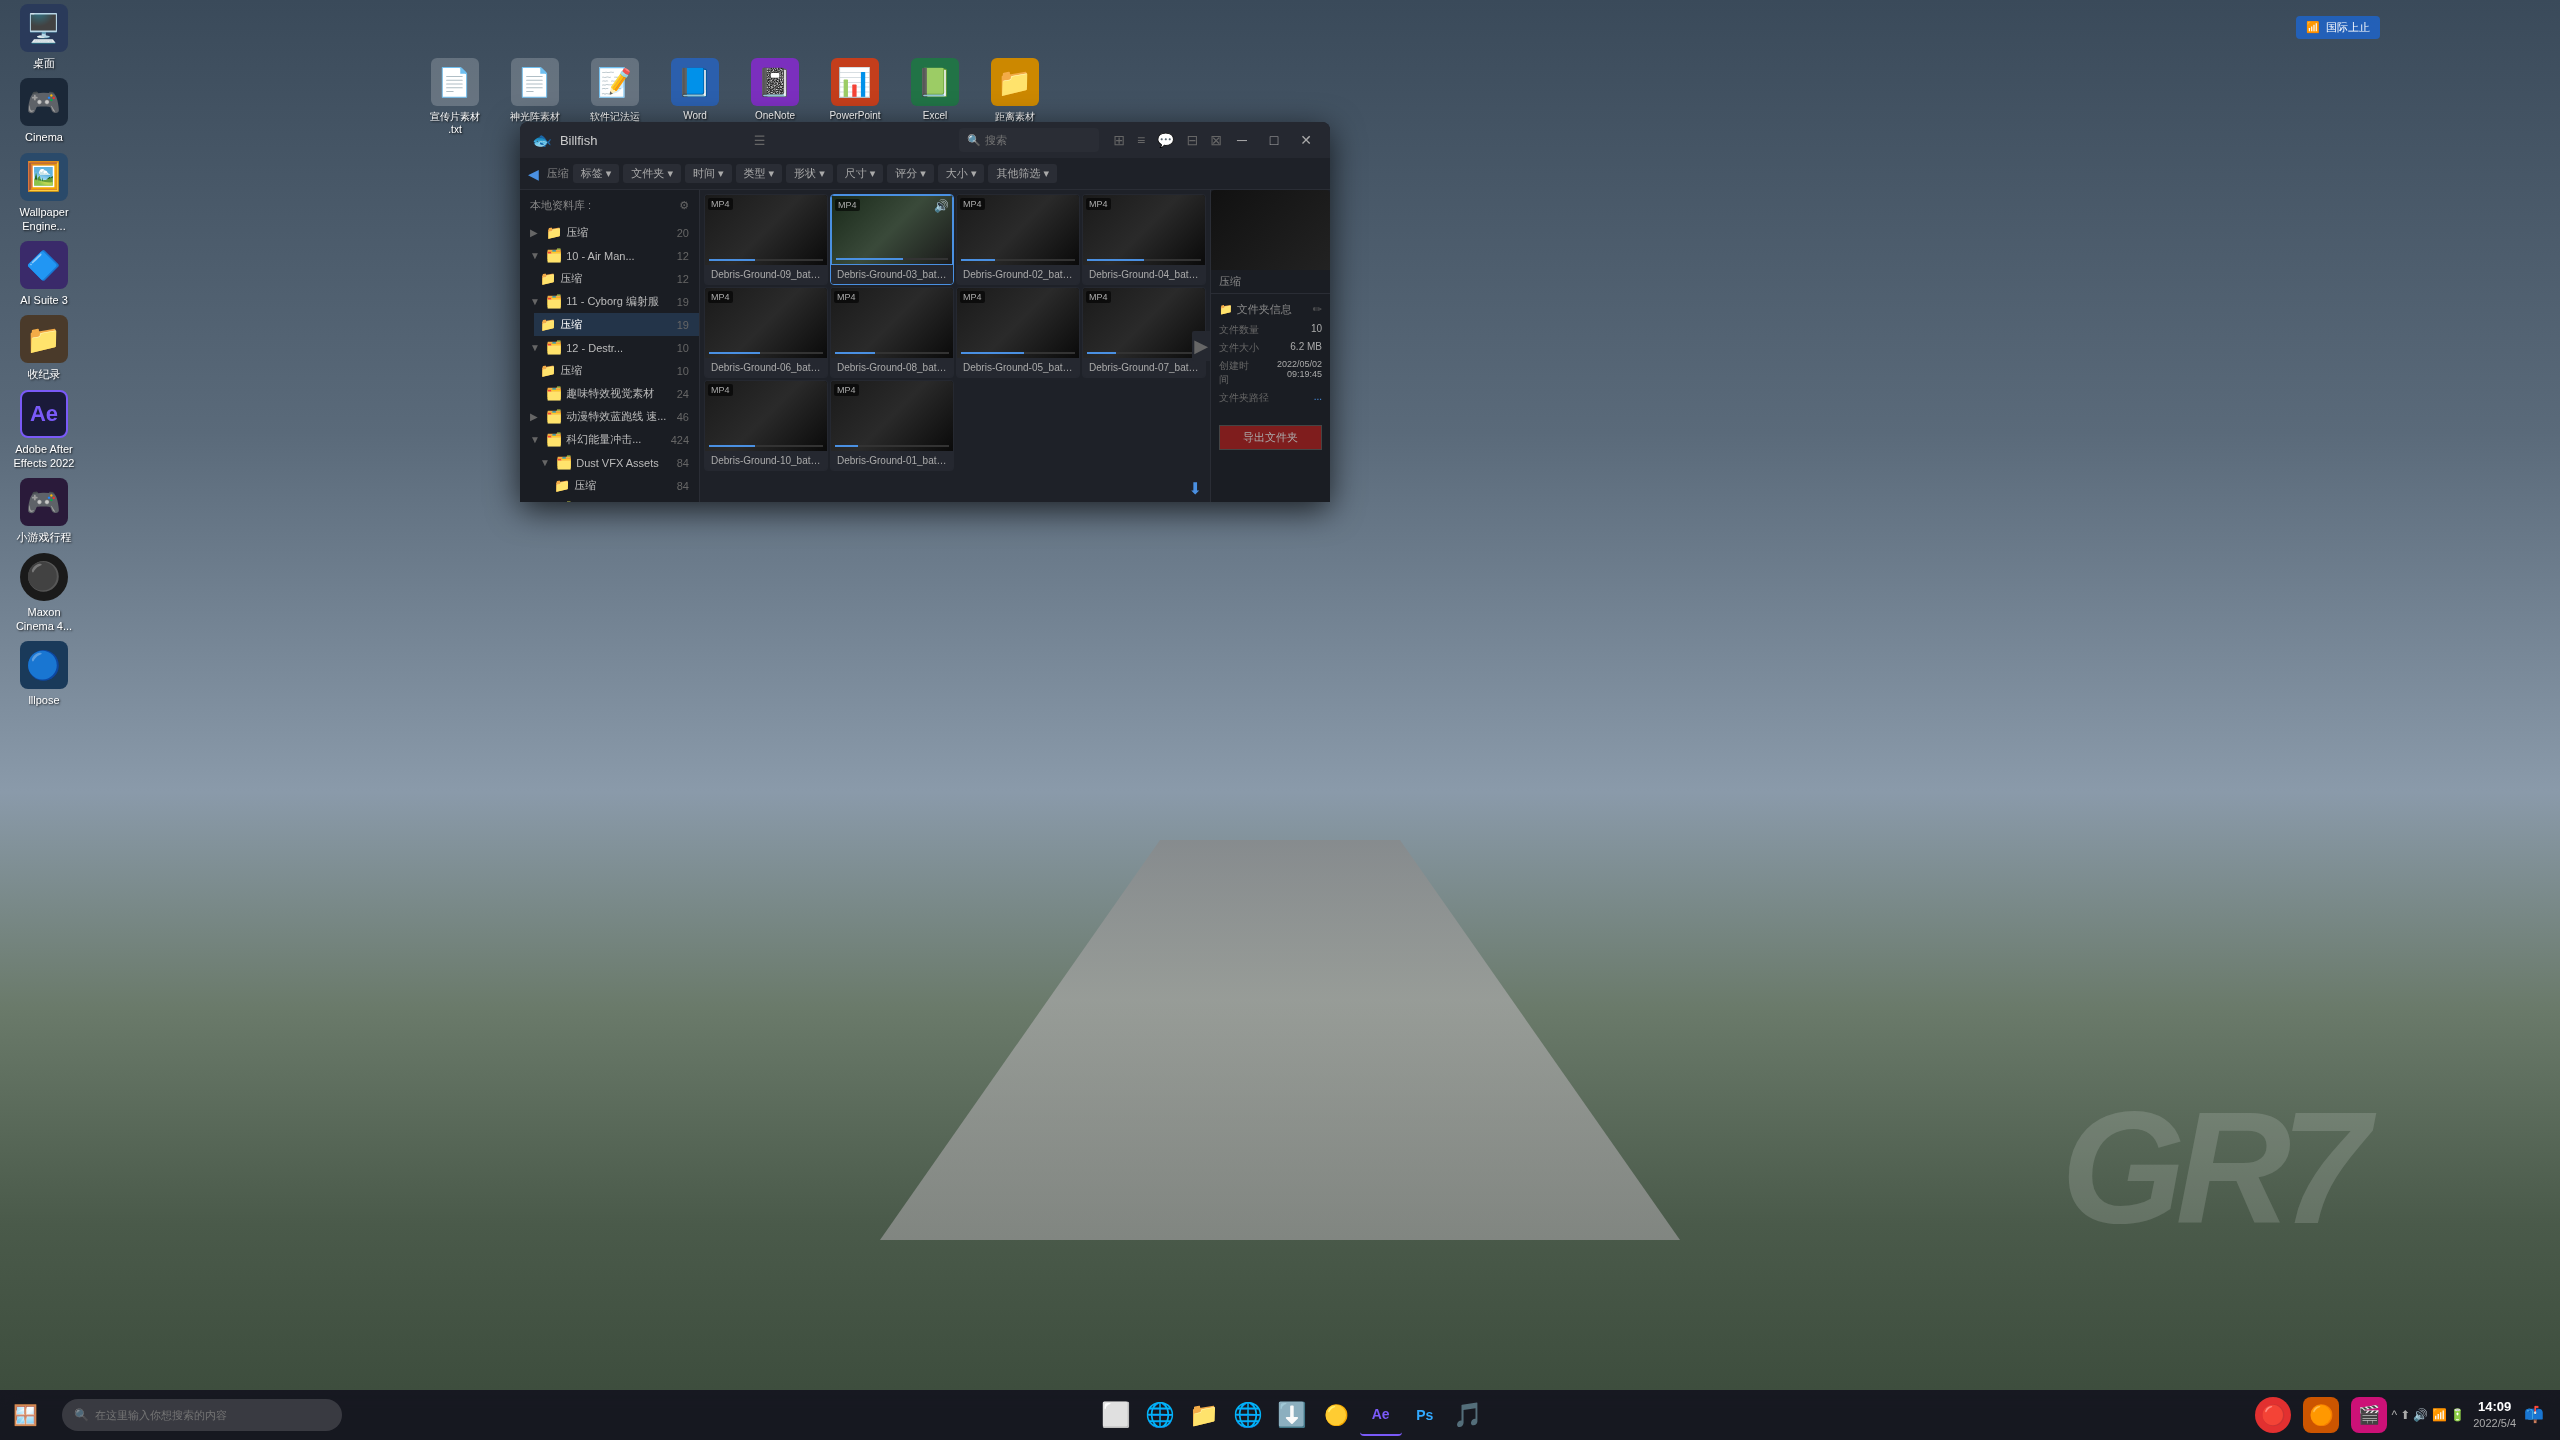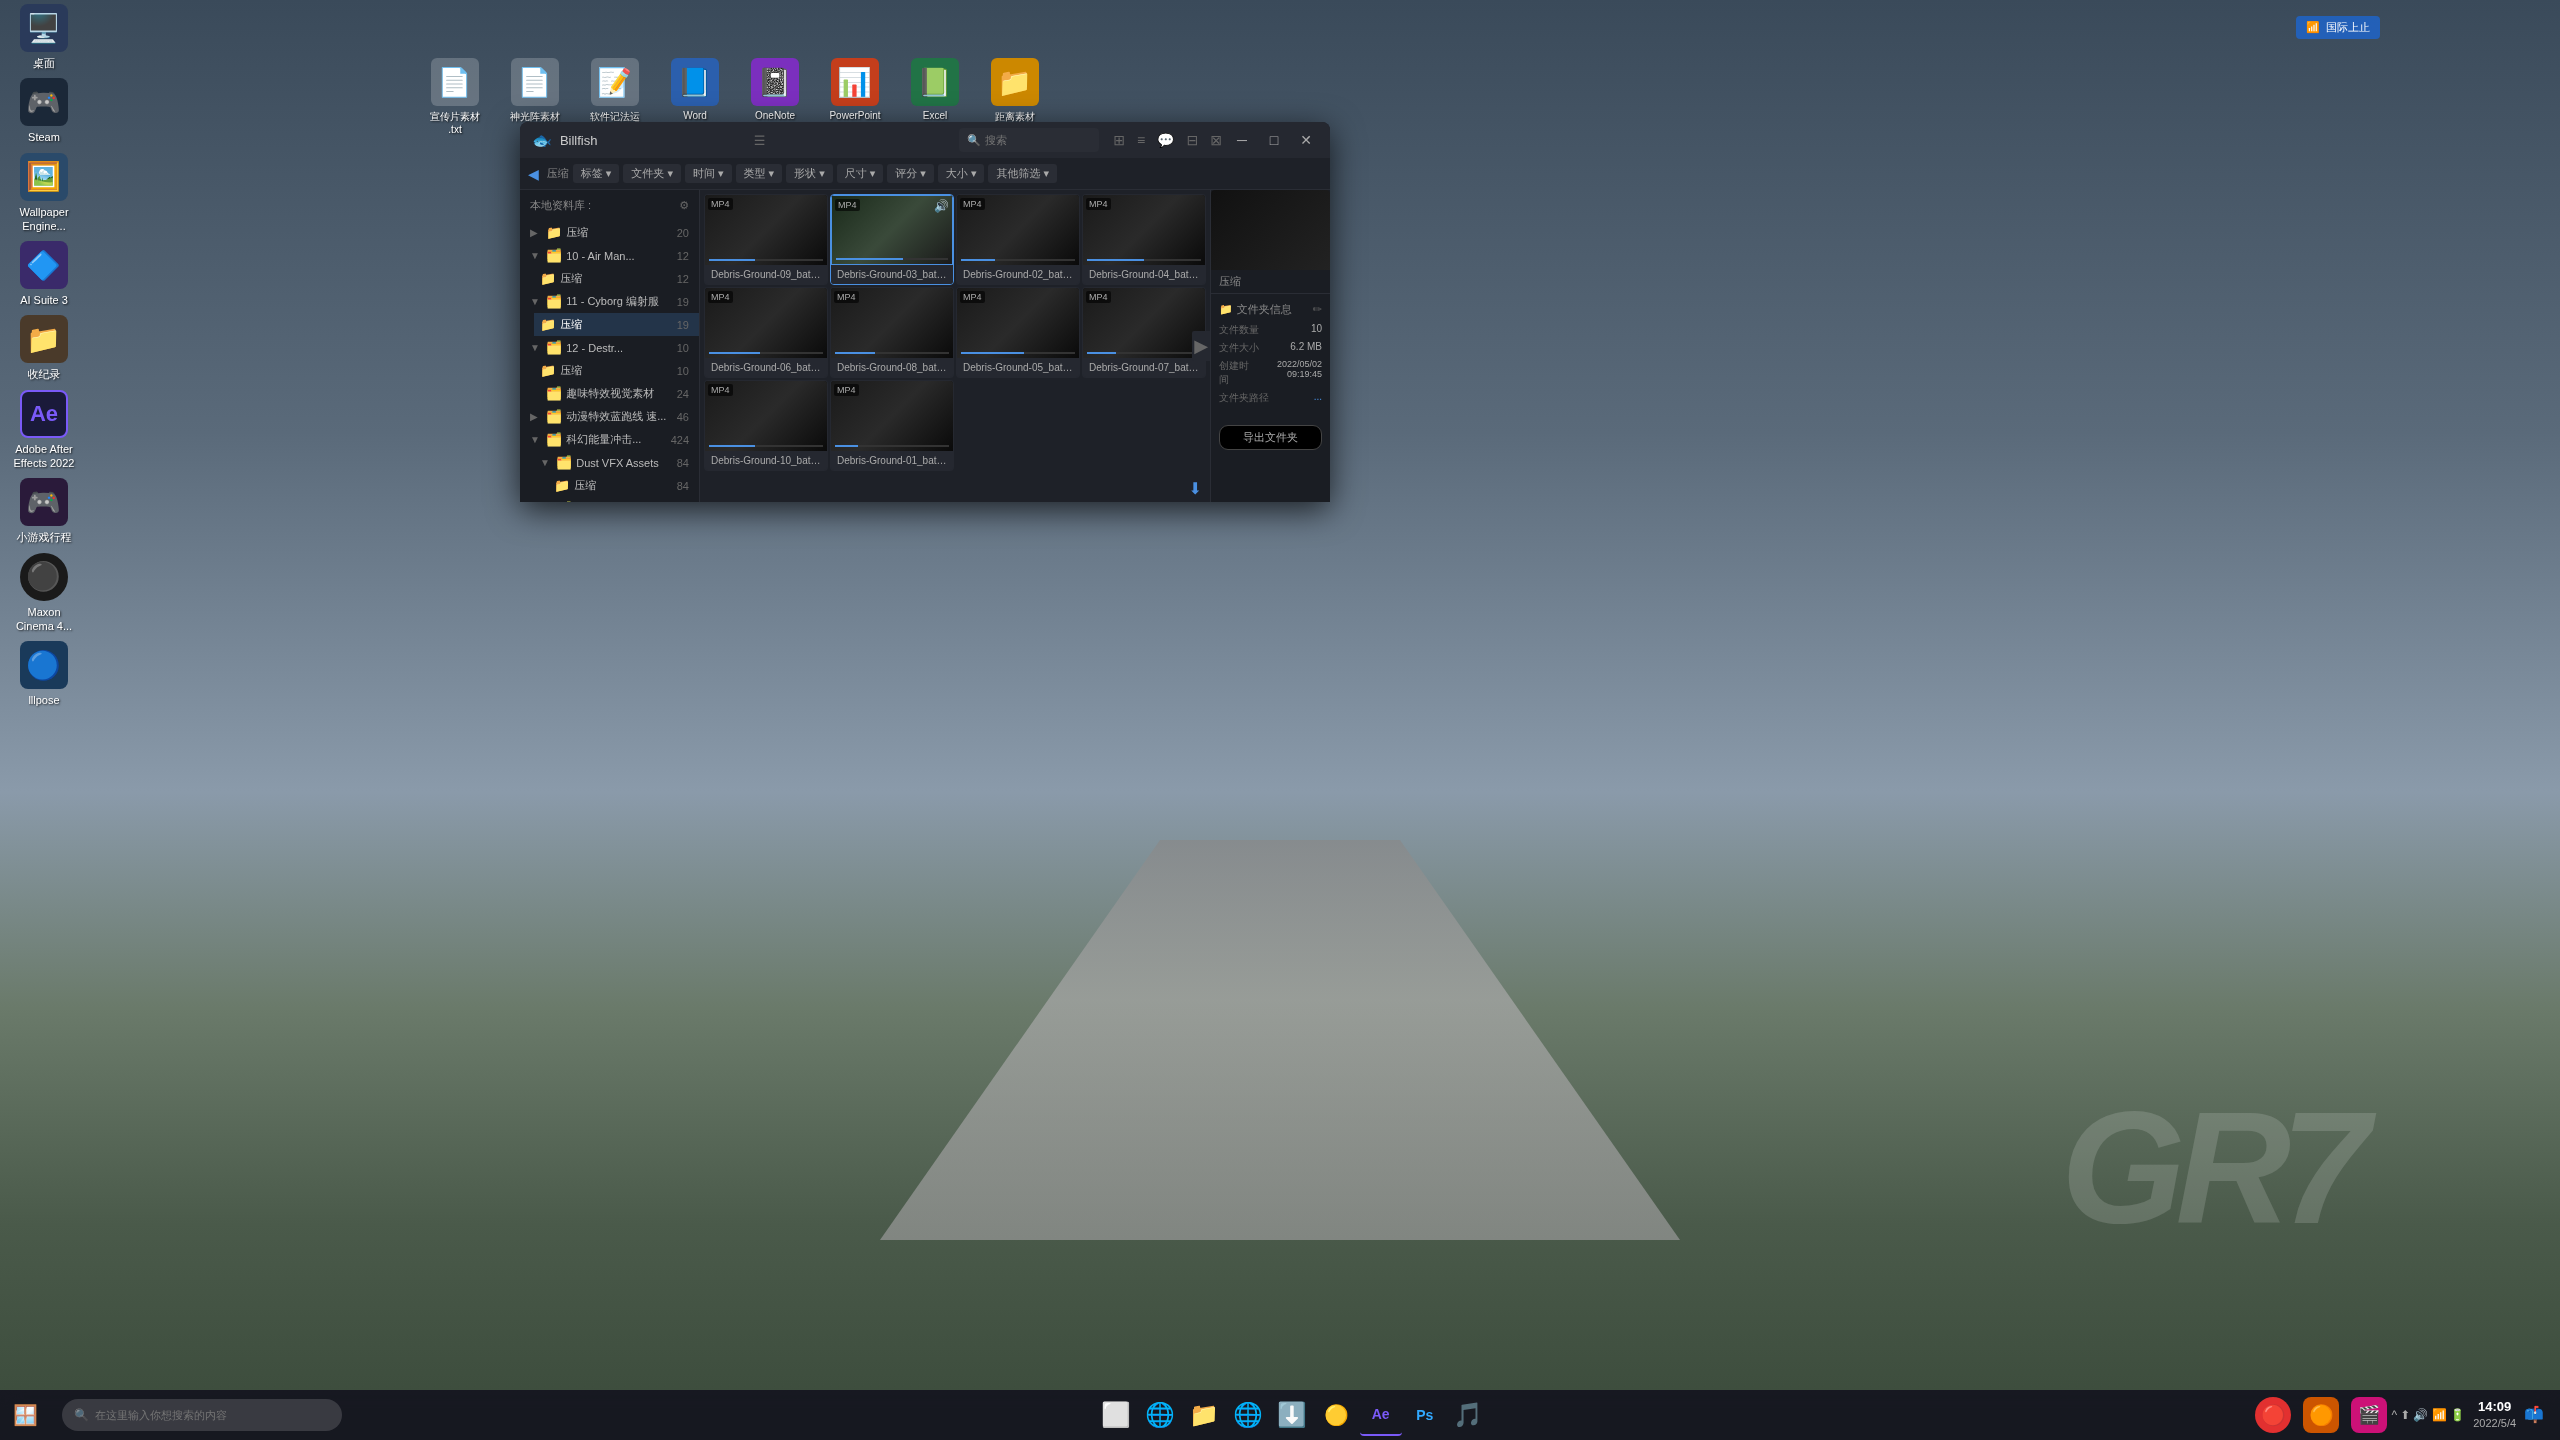--- a/index.html
+++ b/index.html
@@ -340,23 +340,23 @@
     .file-info-row {
       display: flex;
       justify-content: space-between;
       margin-bottom: 4px;
       font-size: 10px;
     }
     .file-info-key { color: #666; }
     .file-info-val { color: #aaa; text-align: right; }
     .export-btn {
       margin: 8px;
-      background: #000000;
+      background: #7f1d1d;
       border: 1px solid #444;
-      border-radius: 9px;
+      border-radius: 0;
       color: #aaa;
       font-size: 11px;
       padding: 4px 8px;
       cursor: pointer;
       text-align: center;
     }
 
     
     .top-right-badge {
       position: absolute;
@@ -427,21 +427,21 @@
   <span>国际上止</span>
 </div>
 
 <div class="left-dock">
   <div class="desktop-icon" style="top:0; position:relative; left:0">
     <div class="icon-img" style="background:#2a3a5a">🖥️</div>
     <div class="icon-label">桌面</div>
   </div>
   <div class="desktop-icon" style="position:relative; left:0">
     <div class="icon-img" style="background:#1b2838">🎮</div>
-    <div class="icon-label">Steam</div>
+    <div class="icon-label">Cinema</div>
   </div>
   <div class="desktop-icon" style="position:relative; left:0">
     <div class="icon-img" style="background:#2a4a6a">🖼️</div>
     <div class="icon-label">Wallpaper<br>Engine...</div>
   </div>
   <div class="desktop-icon" style="position:relative; left:0">
     <div class="icon-img" style="background:#3a2a6a">🔷</div>
     <div class="icon-label">AI Suite 3</div>
   </div>
   <div class="desktop-icon" style="position:relative; left:0">

